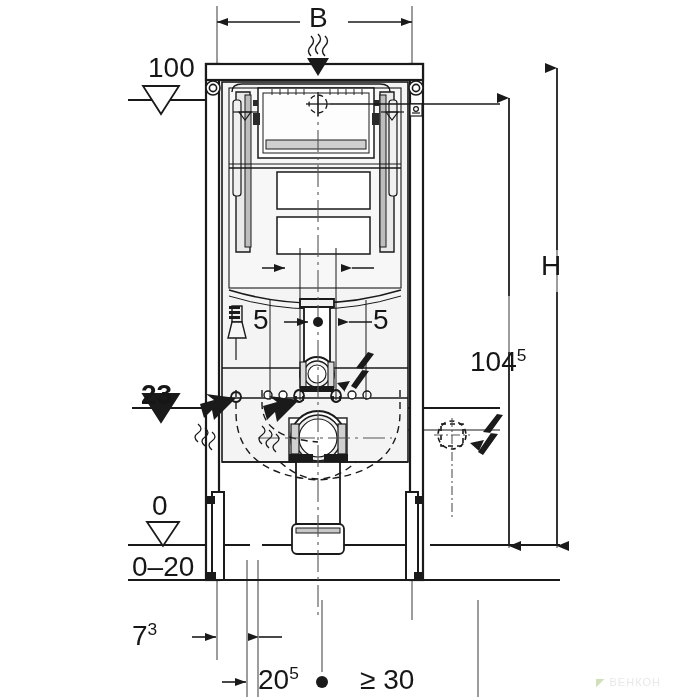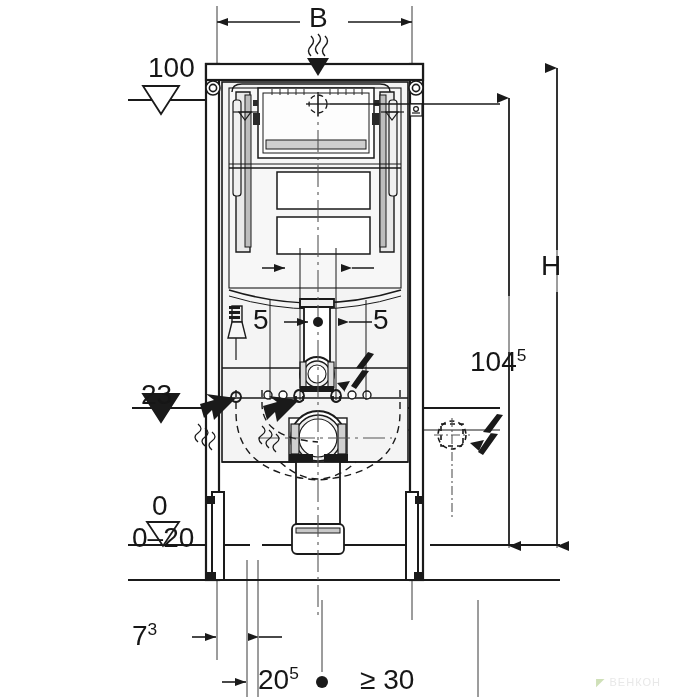--- a/index.html
+++ b/index.html
@@ -347,25 +347,25 @@
 
 <div class="lbl big" style="left:470px;top:322px;margin-top:26px;">
   <span>104</span><sup>5</sup>
 </div>
 
 
 <div class="lbl big" style="left:253px;top:306px;">5</div>
 
 <div class="lbl big" style="left:373px;top:306px;">5</div>
 
-<div class="lbl big" style="left:141px;top:381px;">23</div>
+<div class="lbl big" style="left:141px;top:381px;font-weight:bold;">23</div>
 
 <div class="lbl big" style="left:152px;top:492px;">0</div>
 
-<div class="lbl big" style="left:132px;top:524px;">0–20</div>
+<div class="lbl big" style="left:132px;top:553px;">0–20</div>
 
 <div class="lbl big" style="left:132px;top:622px;">
   <span>7</span><sup>3</sup>
 </div>
 
 <div class="lbl big" style="left:258px;top:666px;">
   <span>20</span><sup>5</sup>
 </div>
 
 <div class="lbl big" style="left:360px;top:666px;">≥ 30</div>

